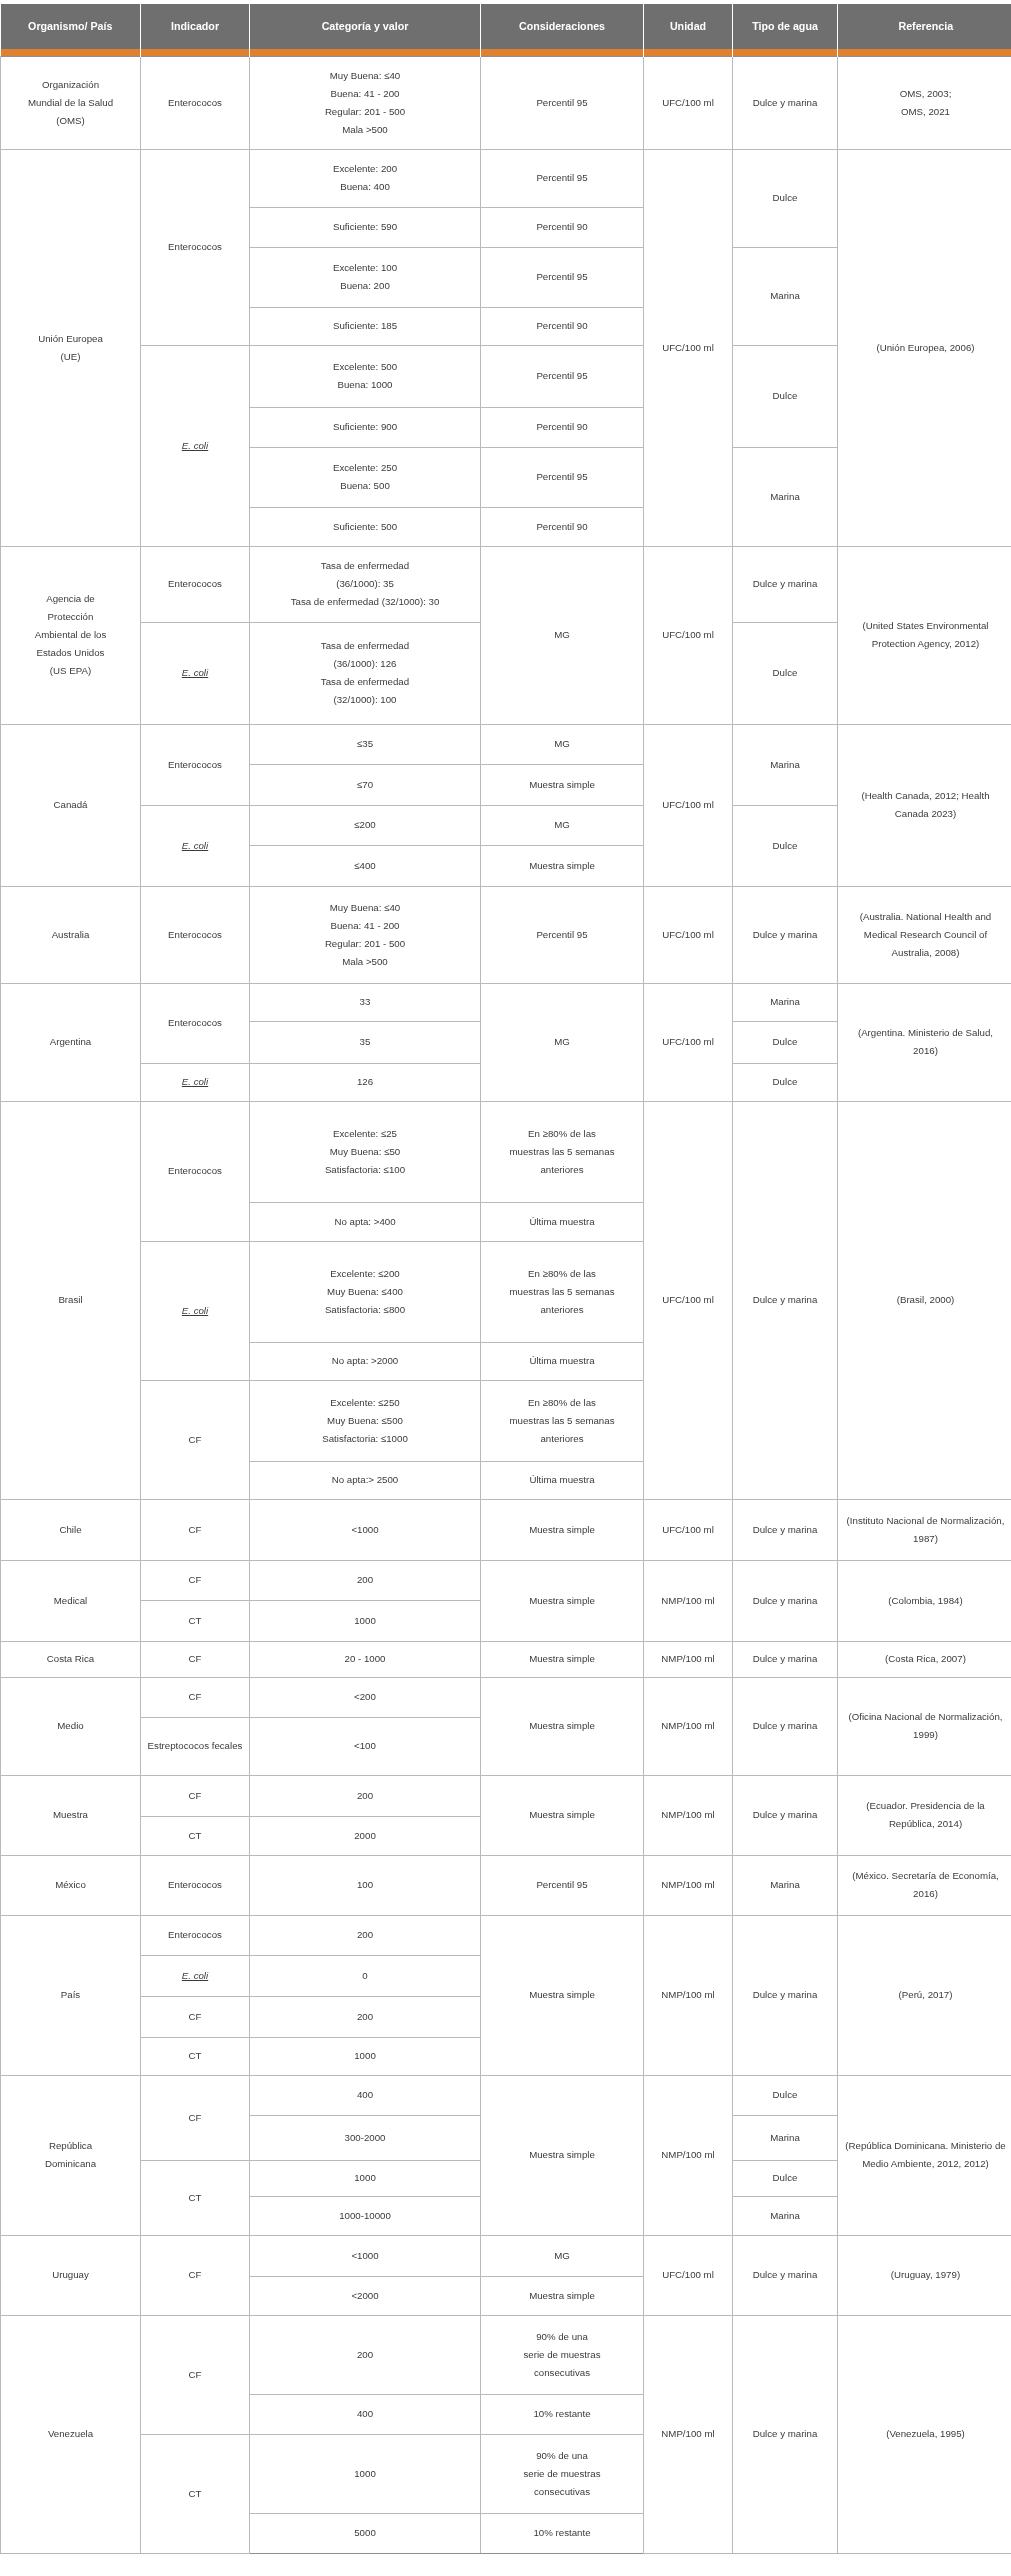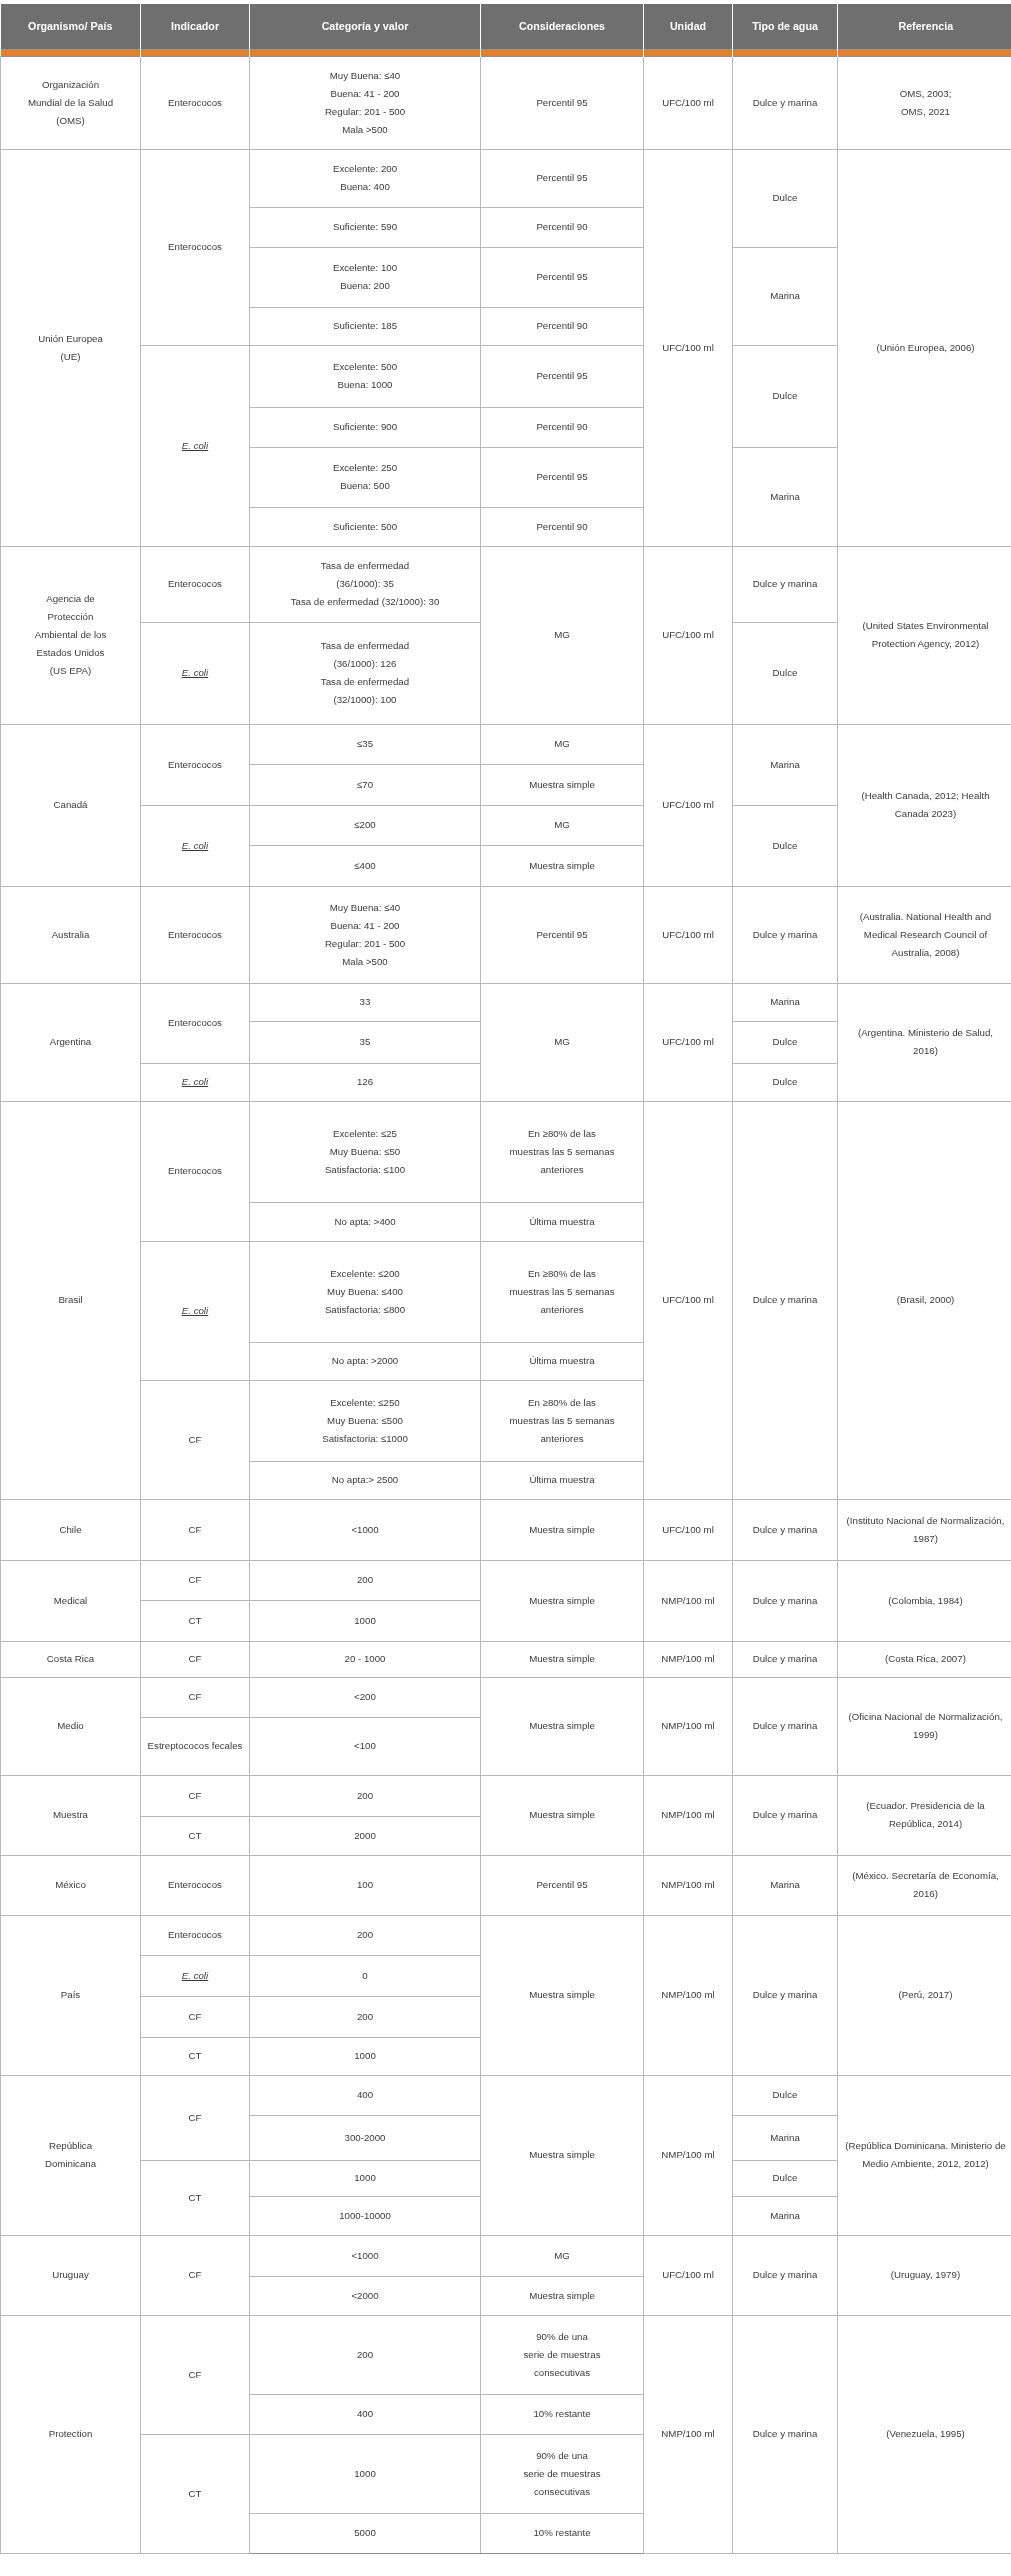--- a/index.html
+++ b/index.html
@@ -328,21 +328,21 @@
           <td>MG</td>
           <td rowspan="2">UFC/100 ml</td>
           <td rowspan="2">Dulce y marina</td>
           <td rowspan="2">(Uruguay, 1979)</td>
         </tr>
         <tr style="height: 39px;">
           <td>&lt;2000</td>
           <td>Muestra simple</td>
         </tr>
         <tr class="section-start" style="height: 79px;">
-          <td rowspan="4">Protection</td>
+          <td rowspan="4">Venezuela</td>
           <td rowspan="2">CF</td>
           <td>200</td>
           <td>90% de una<br>serie de muestras<br>consecutivas</td>
           <td rowspan="4">NMP/100 ml</td>
           <td rowspan="4">Dulce y marina</td>
           <td rowspan="4">(Venezuela, 1995)</td>
         </tr>
         <tr style="height: 40px;">
           <td>400</td>
           <td>10% restante</td>

